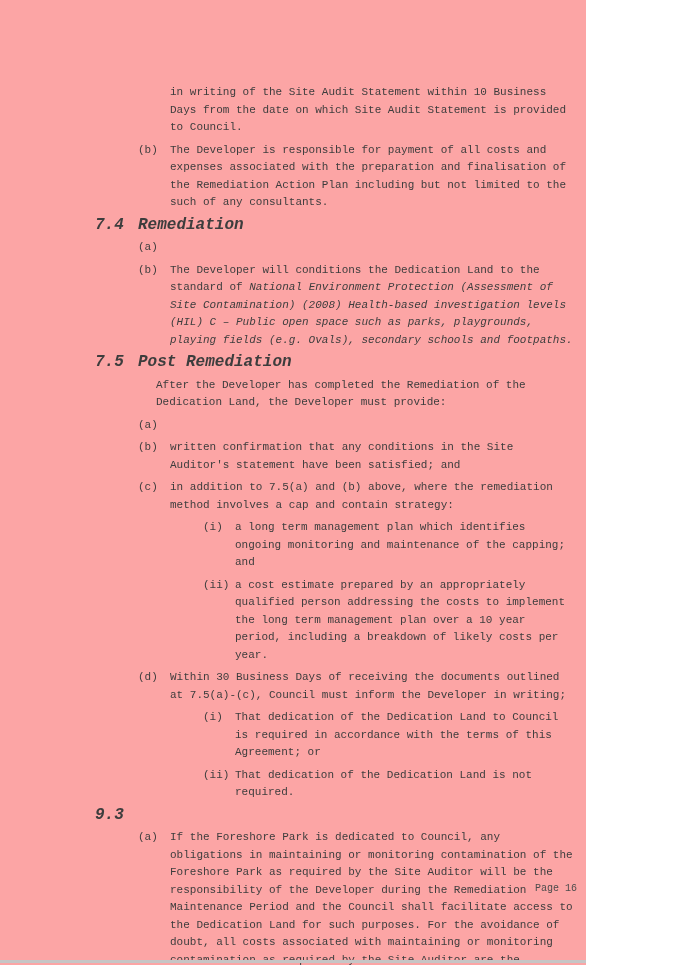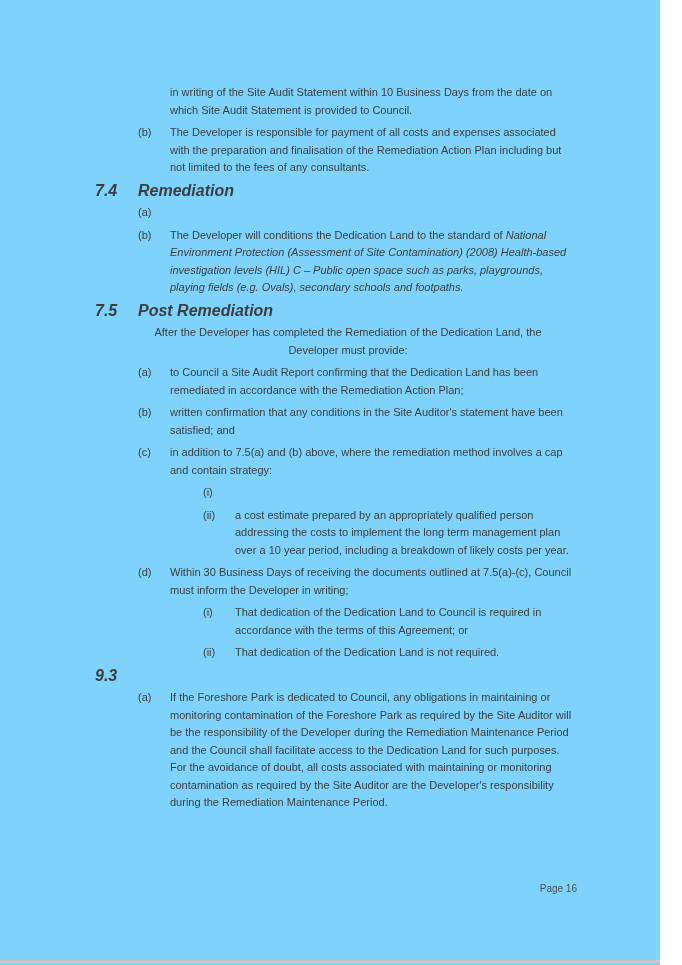--- a/index.html
+++ b/index.html
@@ -1,37 +1,37 @@
 <!DOCTYPE html>
 <html><head>
 <meta charset="utf-8">
 <style>
   html, body { margin: 0; padding: 0; background: #ffffff; }
   .page {
     position: relative;
-    width: 660px;
+    width: 586px;
     height: 965px;
-    background: #7dd3fc;
-    font-family: Liberation Sans, sans-serif;
+    background: #fca5a5;
+    font-family: Liberation Mono, monospace;
     font-size: 11px;
     line-height: 17.5px;
     color: #3d3d3d;
     overflow: hidden;
   }
   .content {
     position: absolute;
     left: 95px;
     top: 84px;
     width: 482px;
   }
   .block { margin: 0 0 5px 0; }
   
   .para-cont { margin-left: 75px; width: 405px; }
   
-  .para-intro { margin-left: 43px; width: 420px; text-align: center; }
+  .para-intro { margin-left: 61px; width: 420px; }
   
   .item { display: flex; }
   .item.l1 { padding-left: 43px; }
   
   .item.l2 { padding-left: 108px; }
   .item .label { flex: 0 0 32px; }
   .item .text { flex: 1 1 auto; }
   .heading {
     display: flex;
     font-weight: bold;
@@ -62,21 +62,21 @@
 </head>
 <body>
 
 <div class="page">
   <div class="content">
 
     <p class="block para-cont">in writing of the Site Audit Statement within 10 Business Days from the date on which Site Audit Statement is provided to Council.</p>
 
     <div class="block item l1">
       <span class="label">(b)</span>
-      <div class="text">The Developer is responsible for payment of all costs and expenses associated with the preparation and finalisation of the Remediation Action Plan including but not limited to the fees of any consultants.</div>
+      <div class="text">The Developer is responsible for payment of all costs and expenses associated with the preparation and finalisation of the Remediation Action Plan including but not limited to the such of any consultants.</div>
     </div>
 
     <div class="block heading">
       <span class="num">7.4</span>
       <span class="title">Remediation</span>
     </div>
 
     <div class="block item l1">
       <span class="label">(a)</span>
     </div>
@@ -88,35 +88,35 @@
 
     <div class="block heading">
       <span class="num">7.5</span>
       <span class="title">Post Remediation</span>
     </div>
 
     <p class="block para-intro">After the Developer has completed the Remediation of the Dedication Land, the Developer must provide:</p>
 
     <div class="block item l1">
       <span class="label">(a)</span>
-      <div class="text">to Council a Site Audit Report confirming that the Dedication Land has been remediated in accordance with the Remediation Action Plan;</div>
     </div>
 
     <div class="block item l1">
       <span class="label">(b)</span>
       <div class="text">written confirmation that any conditions in the Site Auditor's statement have been satisfied; and</div>
     </div>
 
     <div class="block item l1">
       <span class="label">(c)</span>
       <div class="text">in addition to 7.5(a) and (b) above, where the remediation method involves a cap and contain strategy:</div>
     </div>
 
     <div class="block item l2">
       <span class="label">(i)</span>
+      <div class="text">a long term management plan which identifies ongoing monitoring and maintenance of the capping; and</div>
     </div>
 
     <div class="block item l2">
       <span class="label">(ii)</span>
       <div class="text">a cost estimate prepared by an appropriately qualified person addressing the costs to implement the long term management plan over a 10 year period, including a breakdown of likely costs per year.</div>
     </div>
 
     <div class="block item l1">
       <span class="label">(d)</span>
       <div class="text">Within 30 Business Days of receiving the documents outlined at 7.5(a)-(c), Council must inform the Developer in writing;</div>

